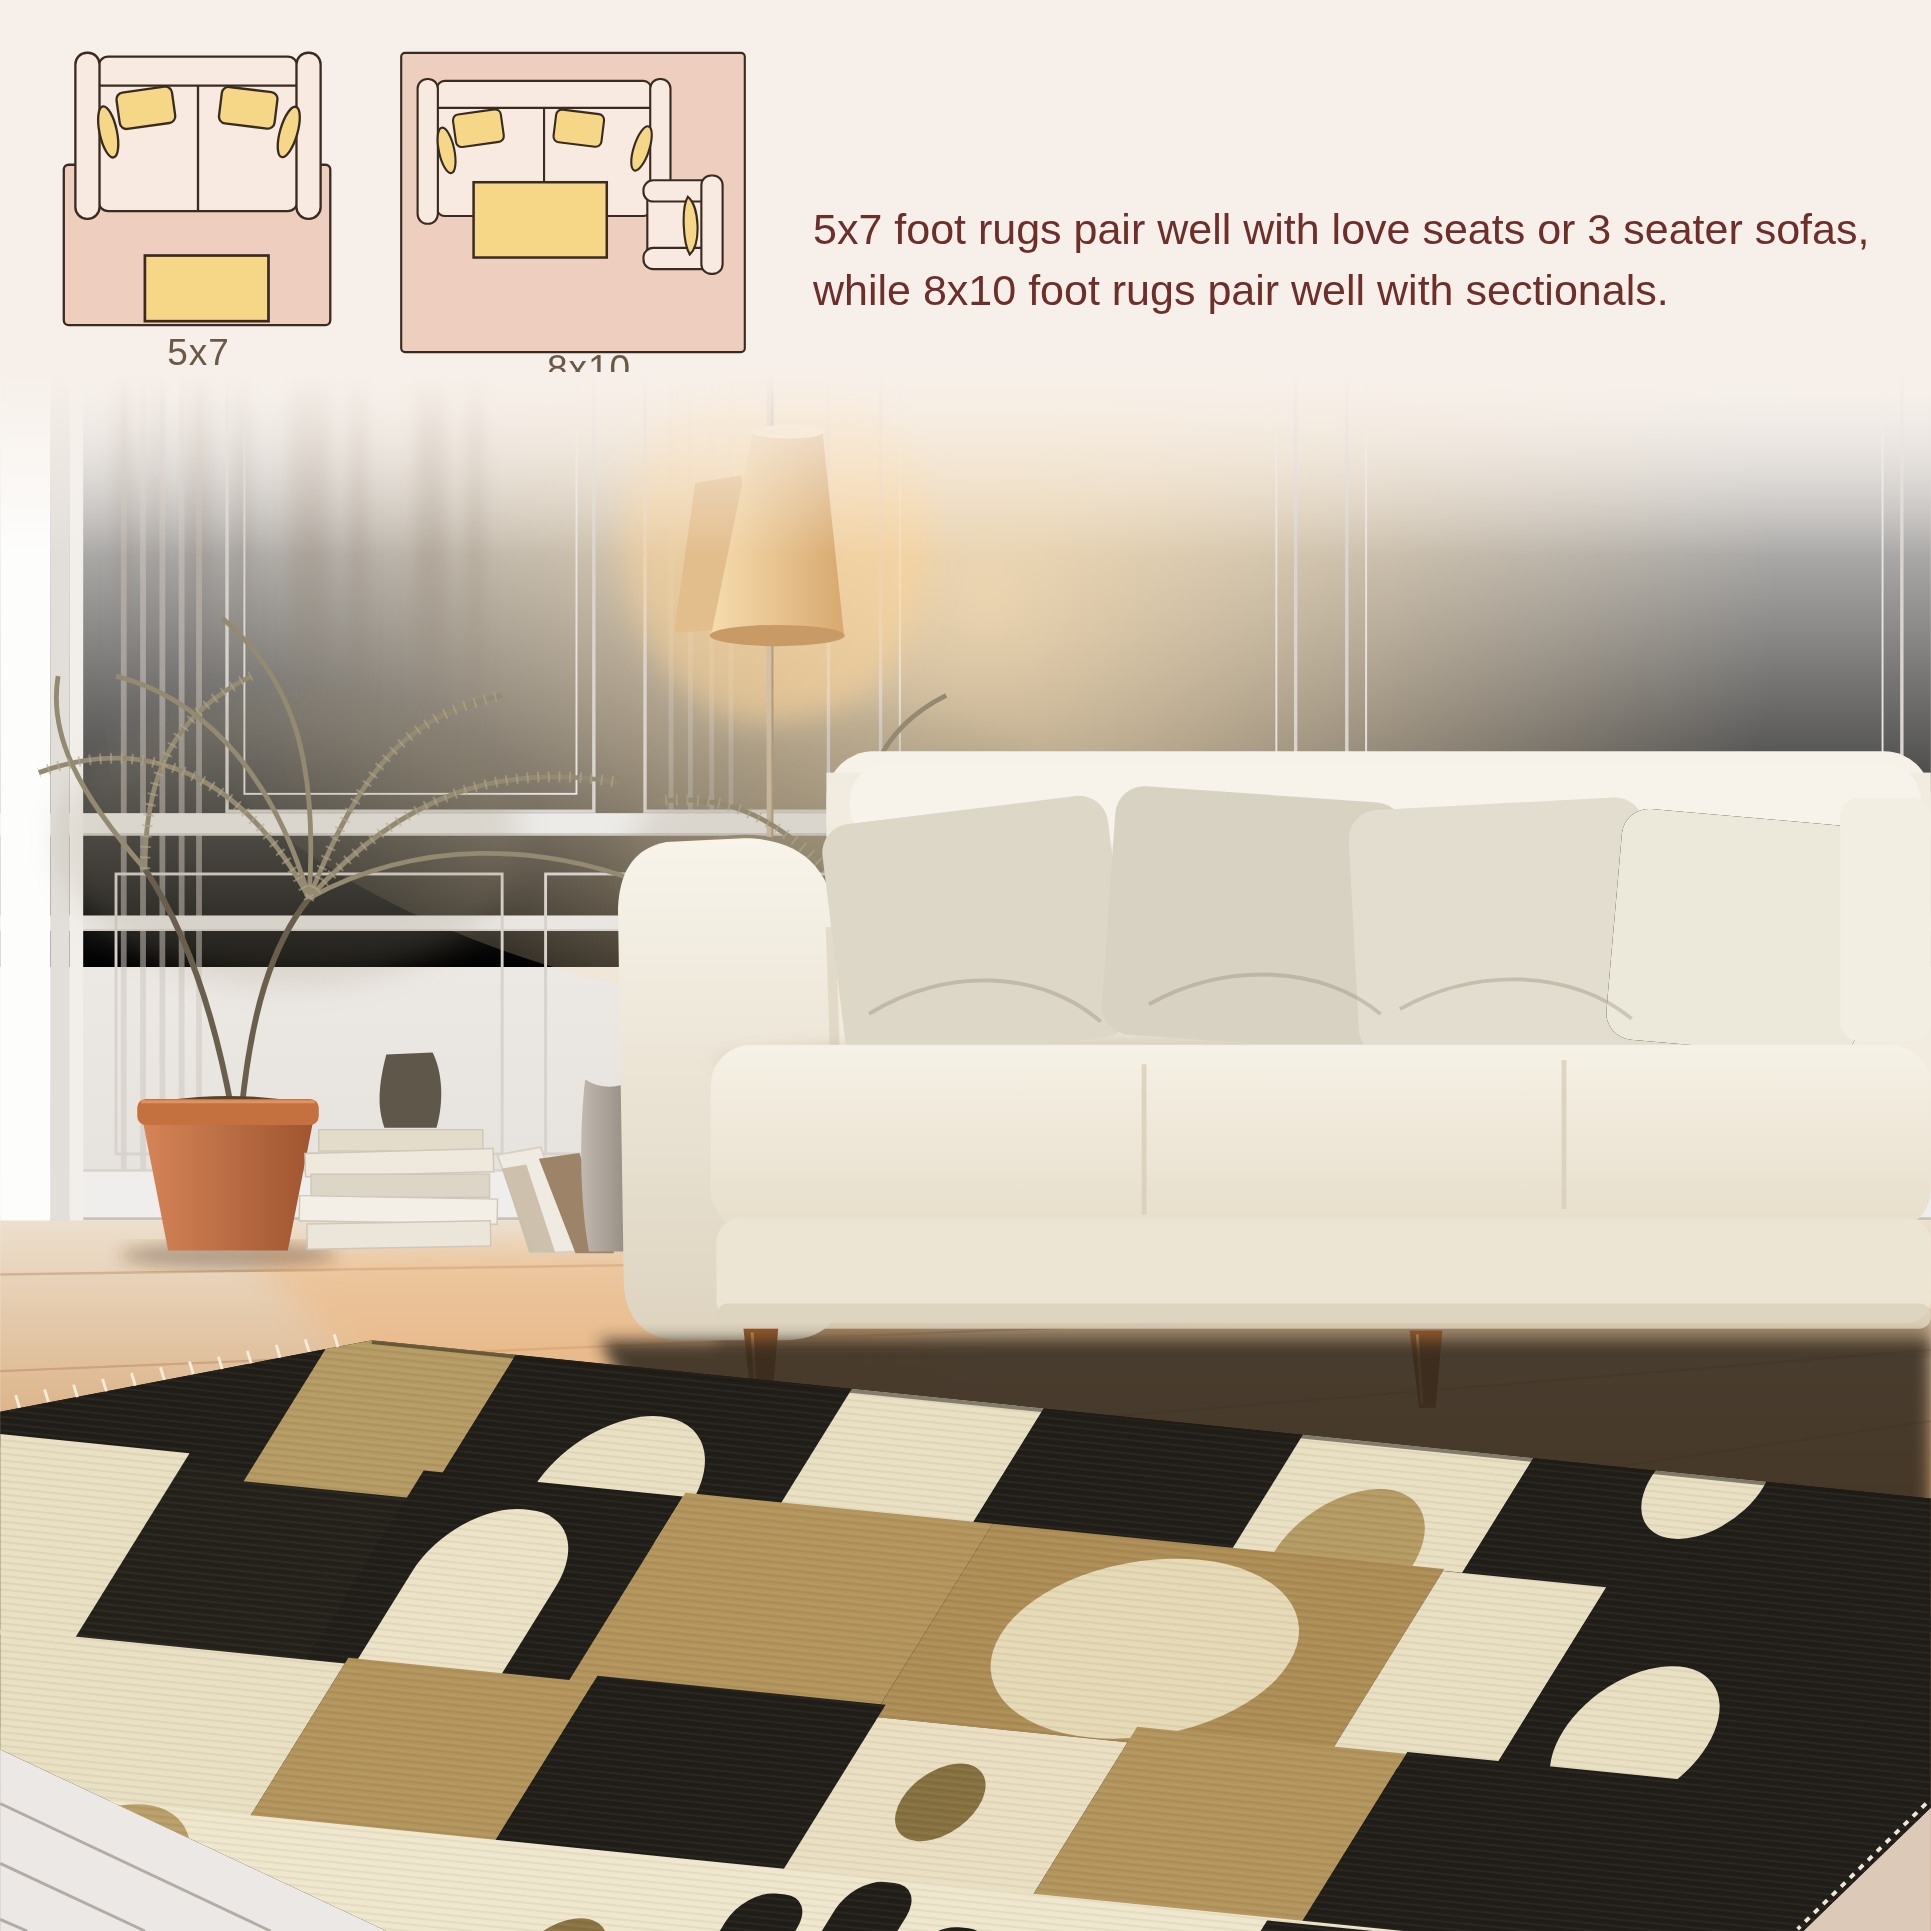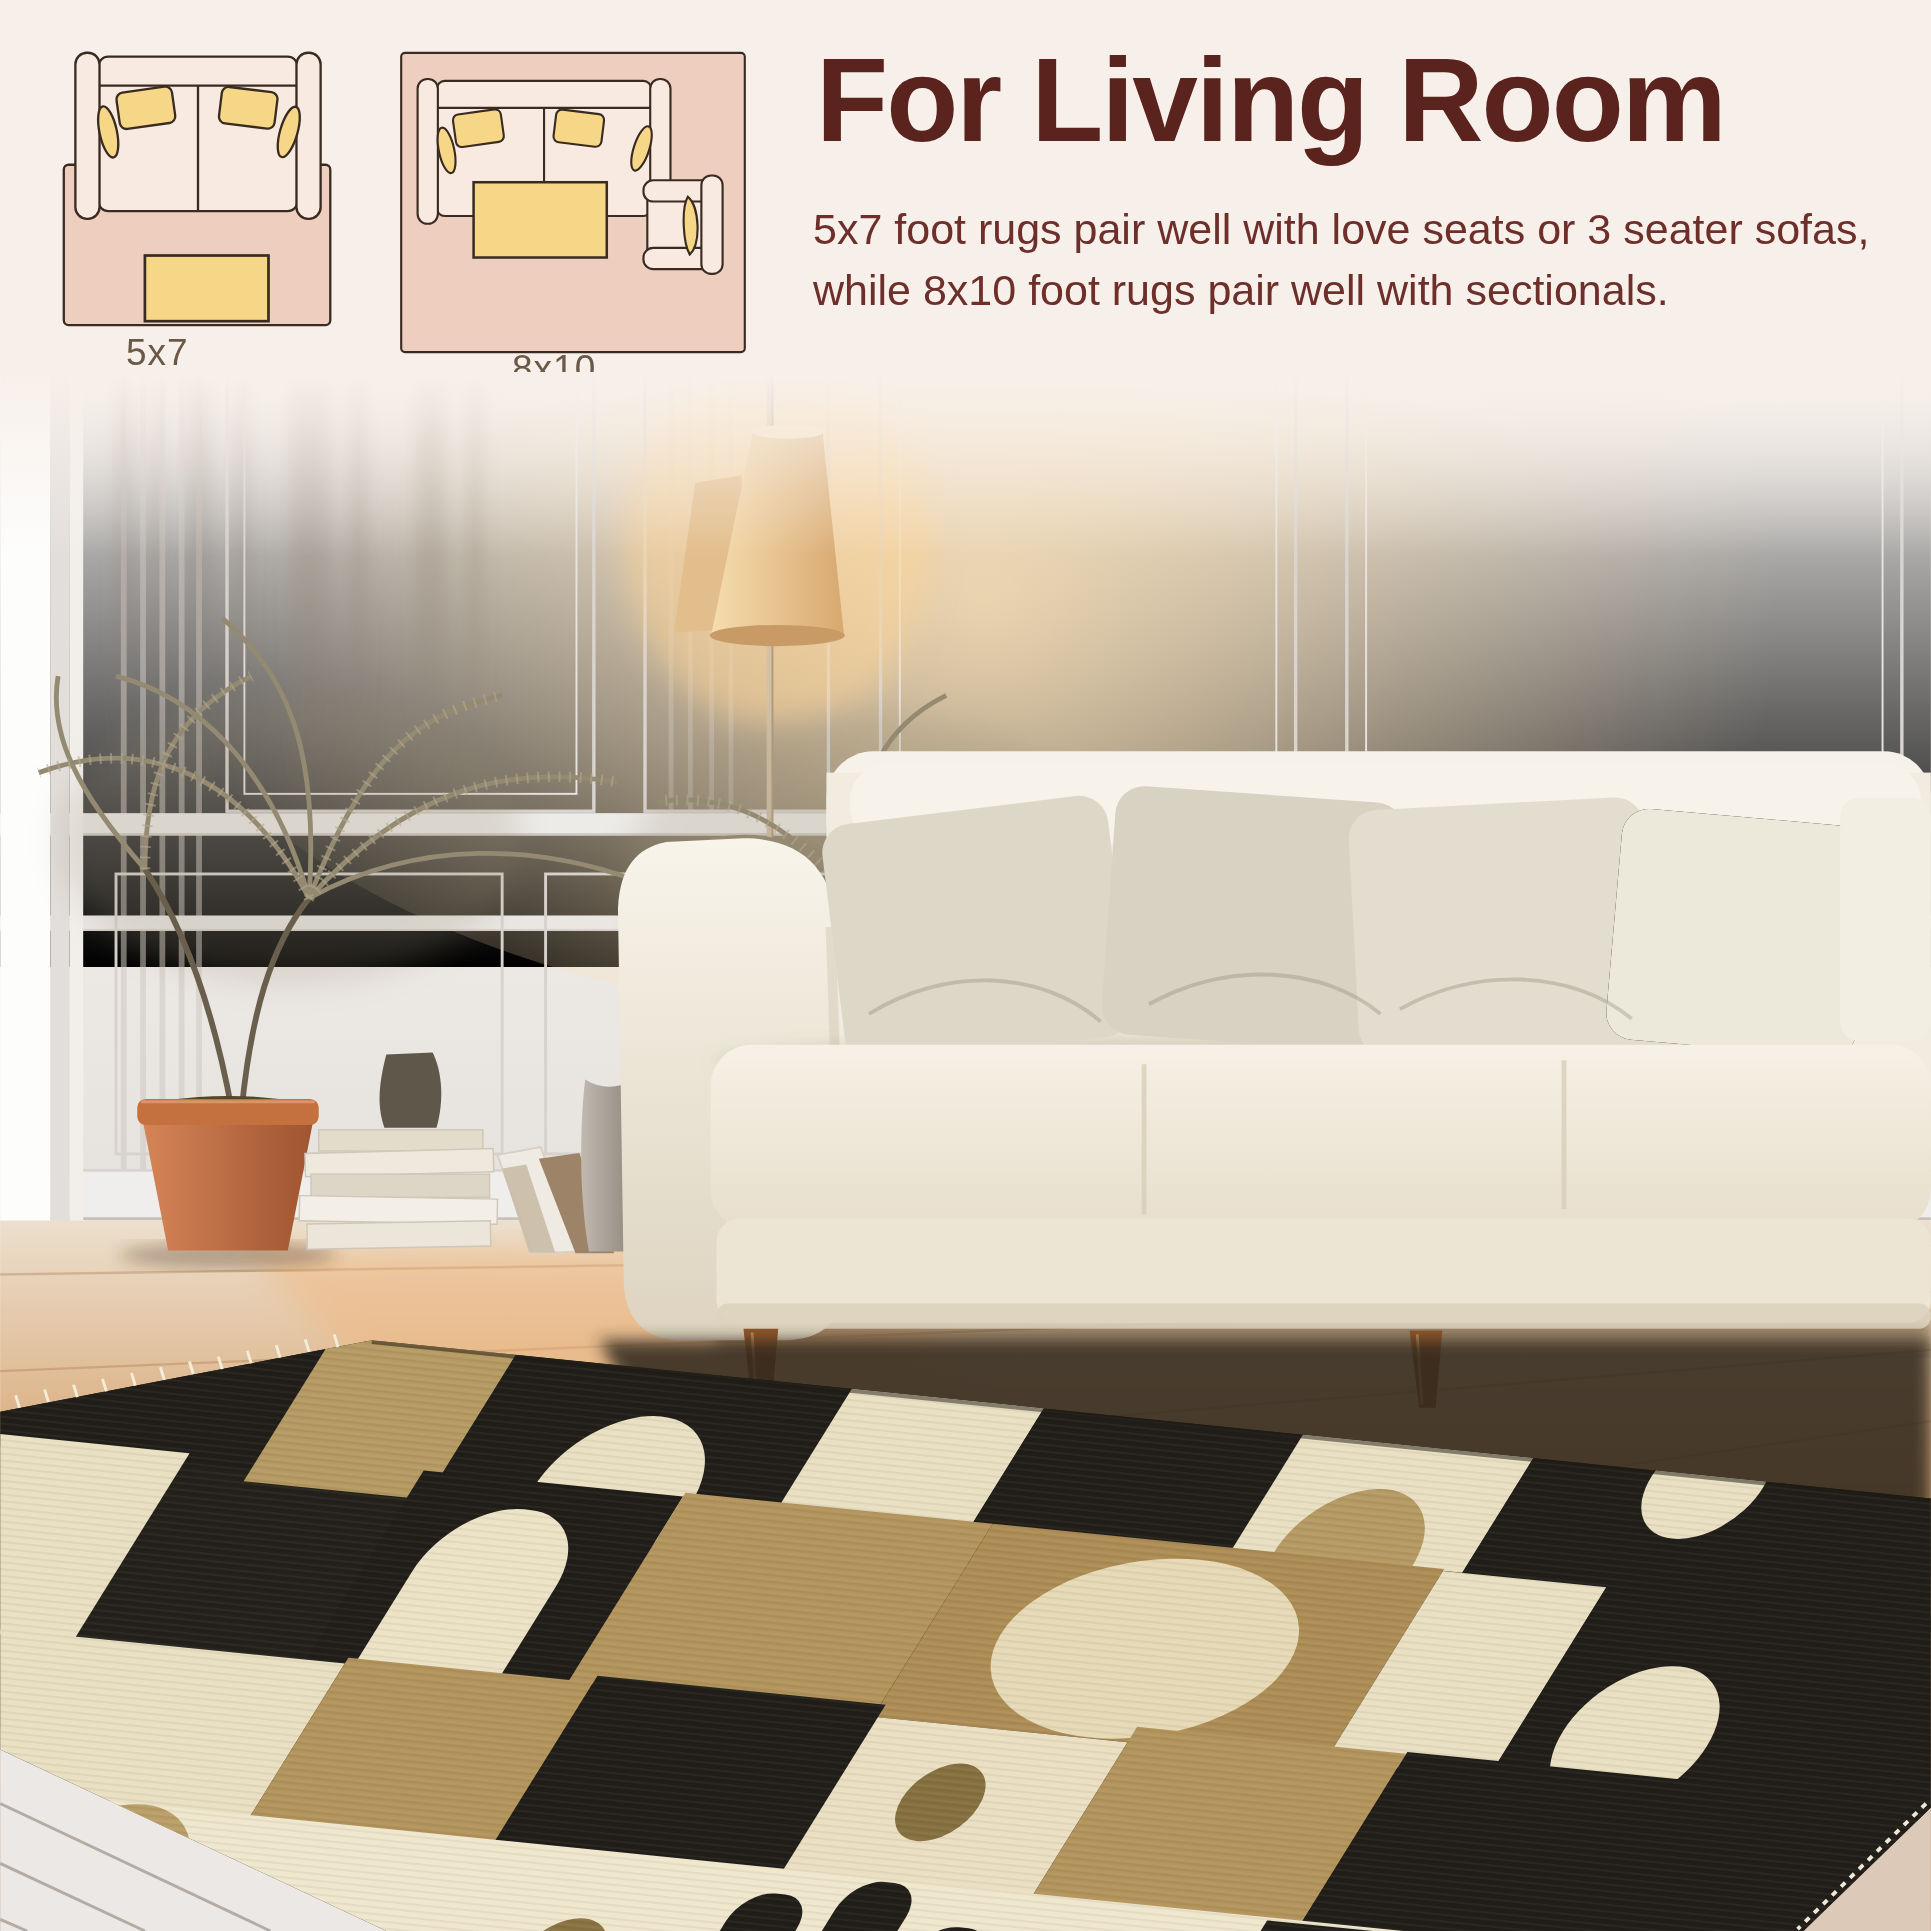--- a/index.html
+++ b/index.html
@@ -1,20 +1,20 @@
 <!DOCTYPE html>
 <html><head>
 <meta charset="utf-8">
 <style>
   html,body{margin:0;padding:0;}
   body{font-family:"Liberation Sans", sans-serif;}
   .canvas{position:relative;width:1931px;height:1931px;background:#f7f0ea;overflow:hidden;}
   .hdr{position:absolute;left:0;top:0;width:1931px;height:386px;}
   .diagram{position:absolute;}
-  .size-label{position:absolute;font-size:37px;color:#6b5947;text-align:left;letter-spacing:1px;}
+  .size-label{position:absolute;font-size:37px;color:#6b5947;text-align:center;letter-spacing:1px;}
   .title{position:absolute;left:816px;top:39px;width:1081px;font-size:118px;font-weight:700;
          letter-spacing:-1.9px;color:#5b231d;line-height:1.05;white-space:nowrap;}
   .desc{position:absolute;left:813px;top:199px;width:1125px;font-size:43px;color:#6e2f2b;line-height:1.42;}
   .photo{position:absolute;left:0;top:372px;width:1931px;height:1559px;}
 </style>
 </head>
 <body>
 
 <div class="canvas">
 
@@ -62,21 +62,20 @@
           <rect x="258" y="150" width="64" height="64" rx="6" fill="#f8e9e1"></rect>
           <rect x="254" y="135" width="70" height="22" rx="10" fill="#f8e9e1"></rect>
           <rect x="254" y="205" width="70" height="22" rx="10" fill="#f8e9e1"></rect>
           <rect x="314" y="130" width="22" height="102" rx="10" fill="#f8e9e1"></rect>
           <path d="M 300,152 C 312,162 314,200 302,212 C 295,200 293,164 300,152 Z" fill="#f6d787"></path>
         </g>
       </g>
     </svg>
     <div class="size-label" style="left:512px;top:348px;width:154px">8x10</div>
 
-    <div class="title">For Living Room</div>
     <div class="desc">5x7 foot rugs pair well with love seats or 3 seater sofas, while 8x10 foot rugs pair well with sectionals.</div>
   </div>
 
   <svg class="photo" width="1931" height="1559" viewBox="0 385 2000 1615">
     <defs>
       <linearGradient id="wallG" x1="0" y1="385" x2="0" y2="1265" gradientUnits="userSpaceOnUse">
         <stop offset="0" stop-color="#f5f3f1"></stop>
           <stop offset="0.7" stop-color="#ecue8e4" stop-opacity="1"></stop>
         <stop offset="0.7" stop-color="#ece8e4"></stop>
           <stop offset="1" stop-color="#e5e1dc"></stop>

